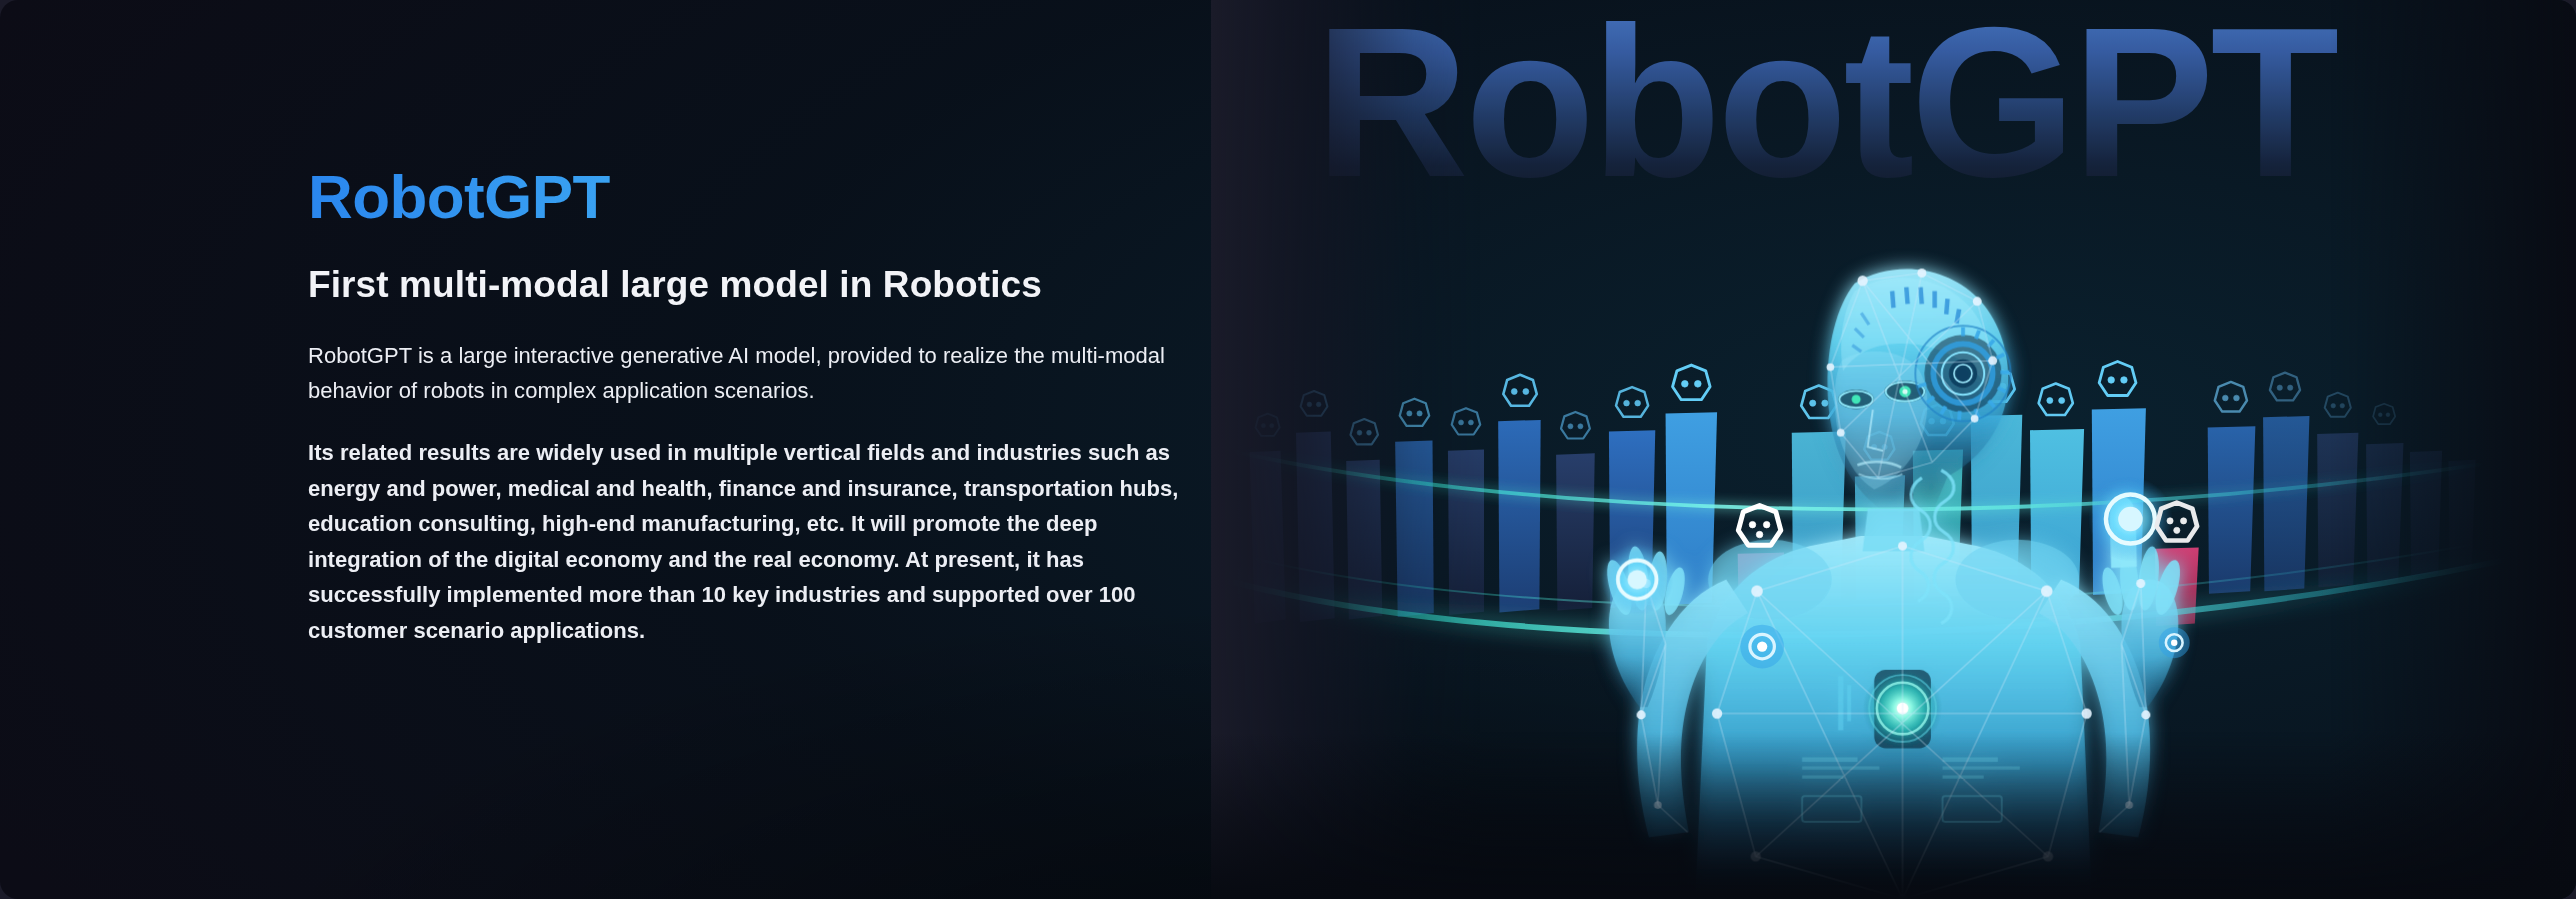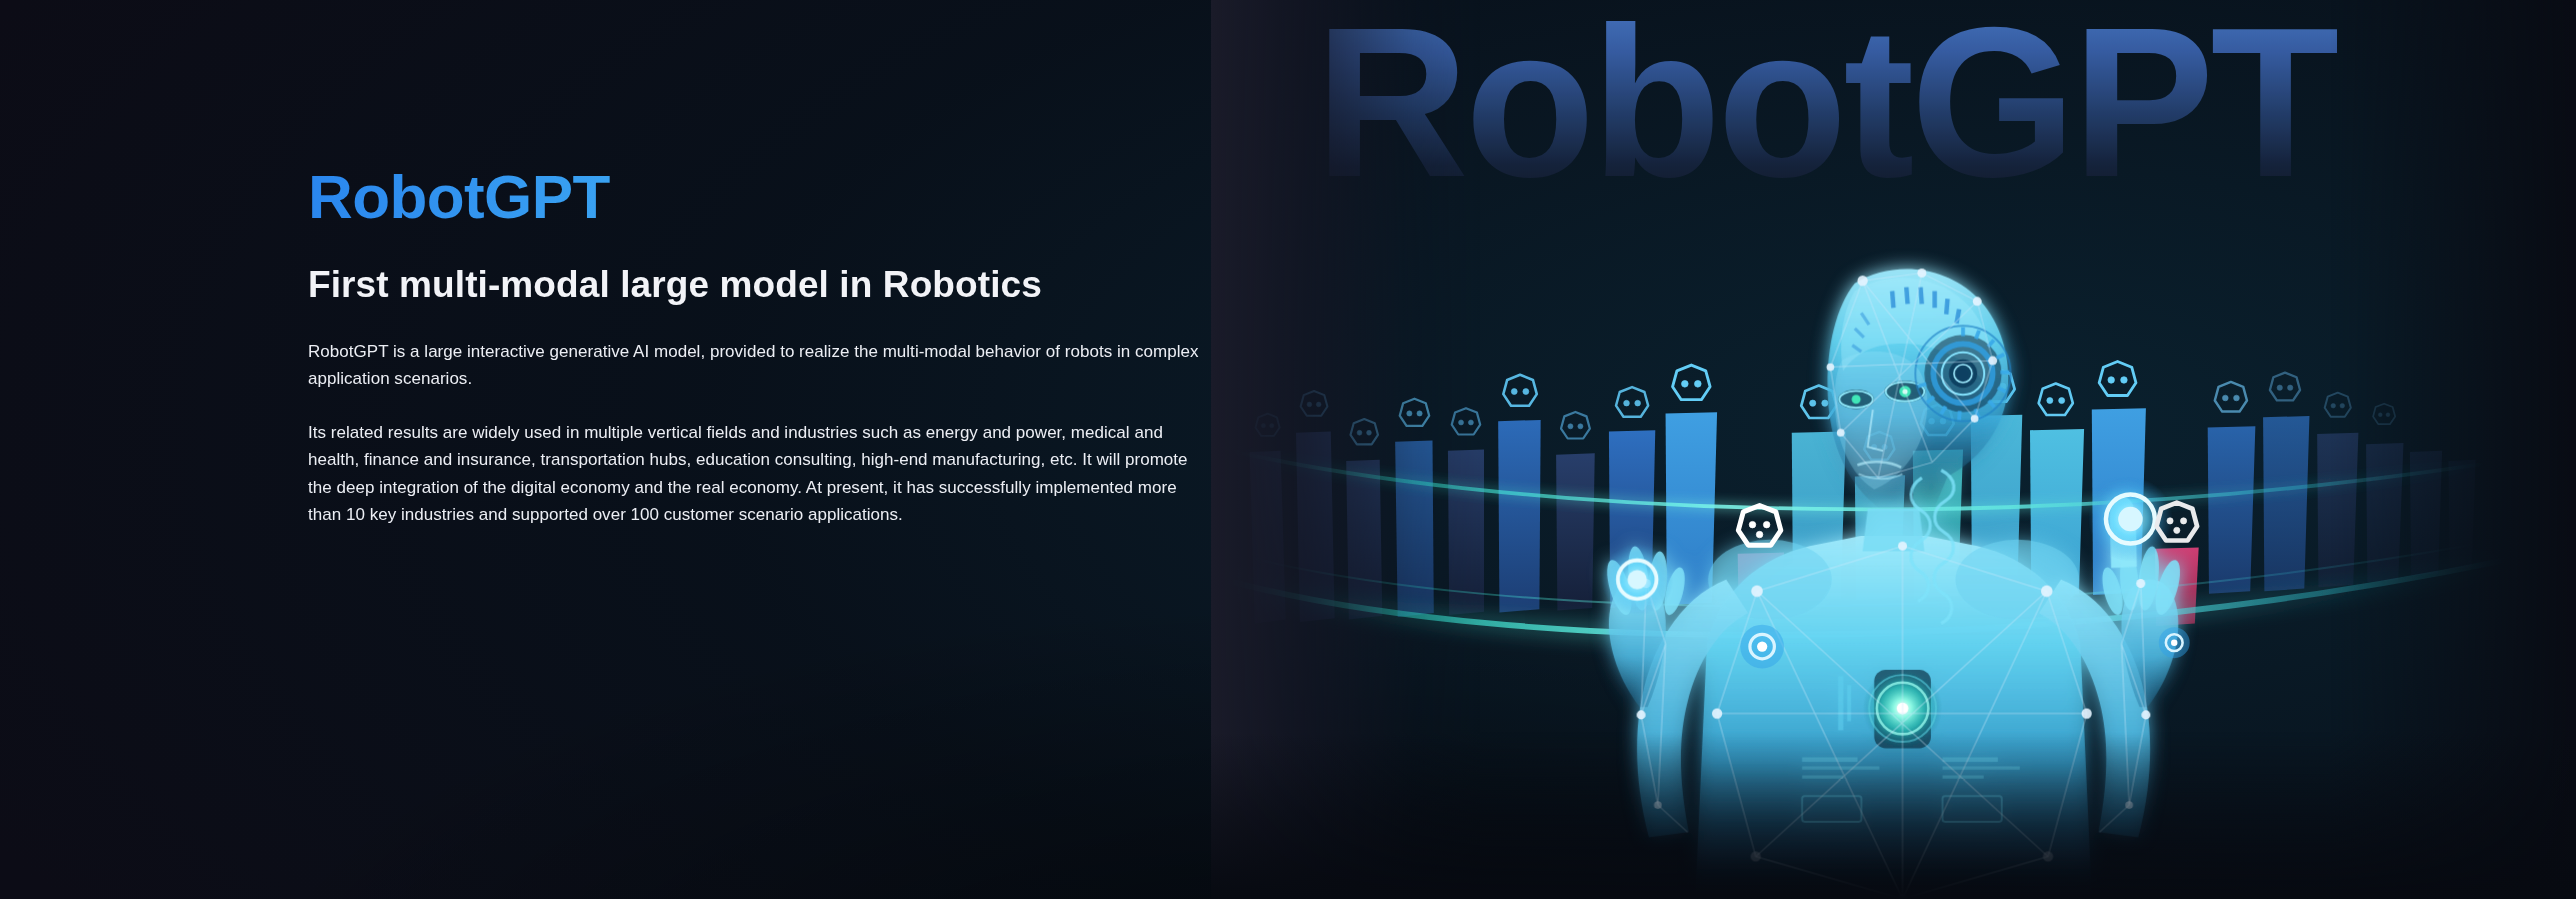--- a/index.html
+++ b/index.html
@@ -11,20 +11,21 @@
   }
 
   
   .banner {
     position:absolute; inset:0;
     width:2576px; height:899px;
     overflow:hidden;
     background:
       radial-gradient(120% 150% at 78% 48%, rgba(10,34,48,0.95) 0%, rgba(8,16,26,0.98) 42%, rgba(12,12,22,1) 72%),
       linear-gradient(100deg, #1d1d2c 0%, #1b1b2a 38%, #16182a 50%, #0d1420 66%, #090d16 82%, #070a11 100%);
+    border-radius: 18px;
   }
   .banner::after{
     content:""; position:absolute; inset:0; pointer-events:none;
     background:radial-gradient(70% 80% at 50% 115%, rgba(0,0,0,0.55) 0%, rgba(0,0,0,0) 60%);
   }
 
   
   .copy {
     position:absolute;
     left:308px; top:166px;
@@ -46,28 +47,28 @@
   }
   .subtitle {
     font-size:37px;
     font-weight:700;
     color:#f2f3f7;
     line-height:1.18;
     letter-spacing:0.1px;
     margin-bottom:31px;
   }
   .para {
-    font-size:17px;
+    font-size:22px;
     font-weight:400;
     color:#eceef4;
     line-height:1.62;
     letter-spacing:0.03px;
     max-width:895px;
   }
-  .para + .para { margin-top:26px; }
+  .para + .para { margin-top:26px;font-weight:bold; }
 
   
   .hero {
     position:absolute;
     left:1211px; top:0;
     width:1365px; height:899px;
     z-index:10;
     overflow:hidden;
   }
   .hero-fade-left{

